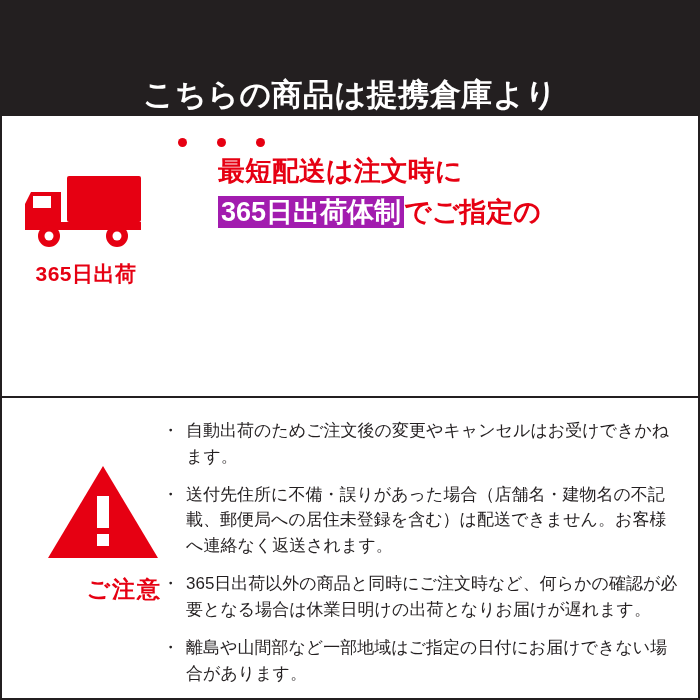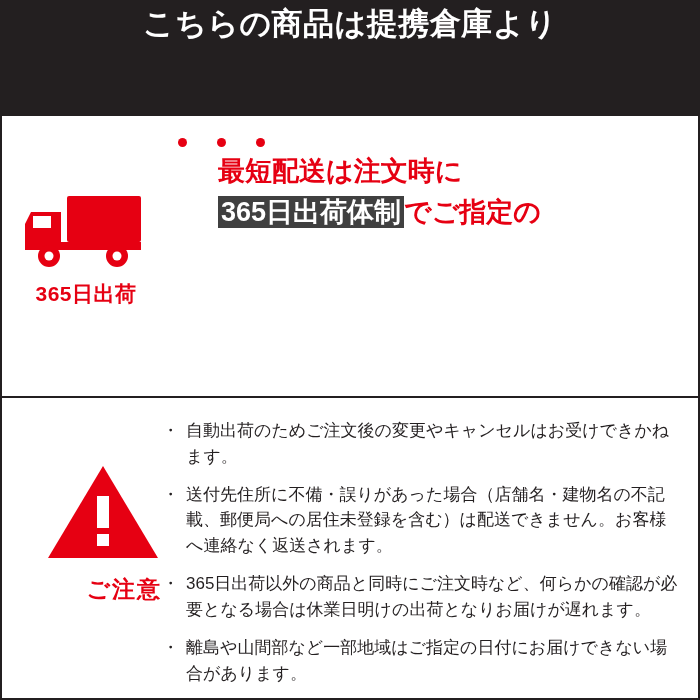--- a/index.html
+++ b/index.html
@@ -24,21 +24,21 @@
   }
   
   .header {
     background: #231f20;
     color: #ffffff;
     height: 112px;
     flex: none;
     display: flex;
     flex-direction: column;
     align-items: center;
-    justify-content: space-between;
+    justify-content: flex-end;
     padding-top: 2px;
   }
   .header-line {
     font-size: 31px;
     font-weight: bold;
     letter-spacing: 0.5px;
     line-height: 1.32;
     white-space: nowrap;
   }
   
@@ -54,21 +54,21 @@
     flex: 1;
     display: flex;
     align-items: flex-start;
   }
   .truck-col {
     width: 168px;
     flex: none;
     display: flex;
     flex-direction: column;
     align-items: center;
-    padding-top: 72px;
+    padding-top: 52px;
   }
   .truck-svg {
     display: block;
   }
   .truck-caption {
     color: #e60012;
     font-size: 21px;
     font-weight: bold;
     margin-top: 6px;
     letter-spacing: 0.5px;
@@ -92,21 +92,21 @@
   }
   .red-line {
     color: #e60012;
     font-size: 27px;
     font-weight: bold;
     line-height: 1.52;
     white-space: nowrap;
     margin-left: 48px;
   }
   .hl {
-    background: #404040;
+    background: #a21caf;
     color: #ffffff;
     padding: 1px 3px;
   }
   .note {
     flex: none;
     color: #231f20;
     font-size: 16.5px;
     padding: 0 0 12px 44px;
     white-space: nowrap;
   }

